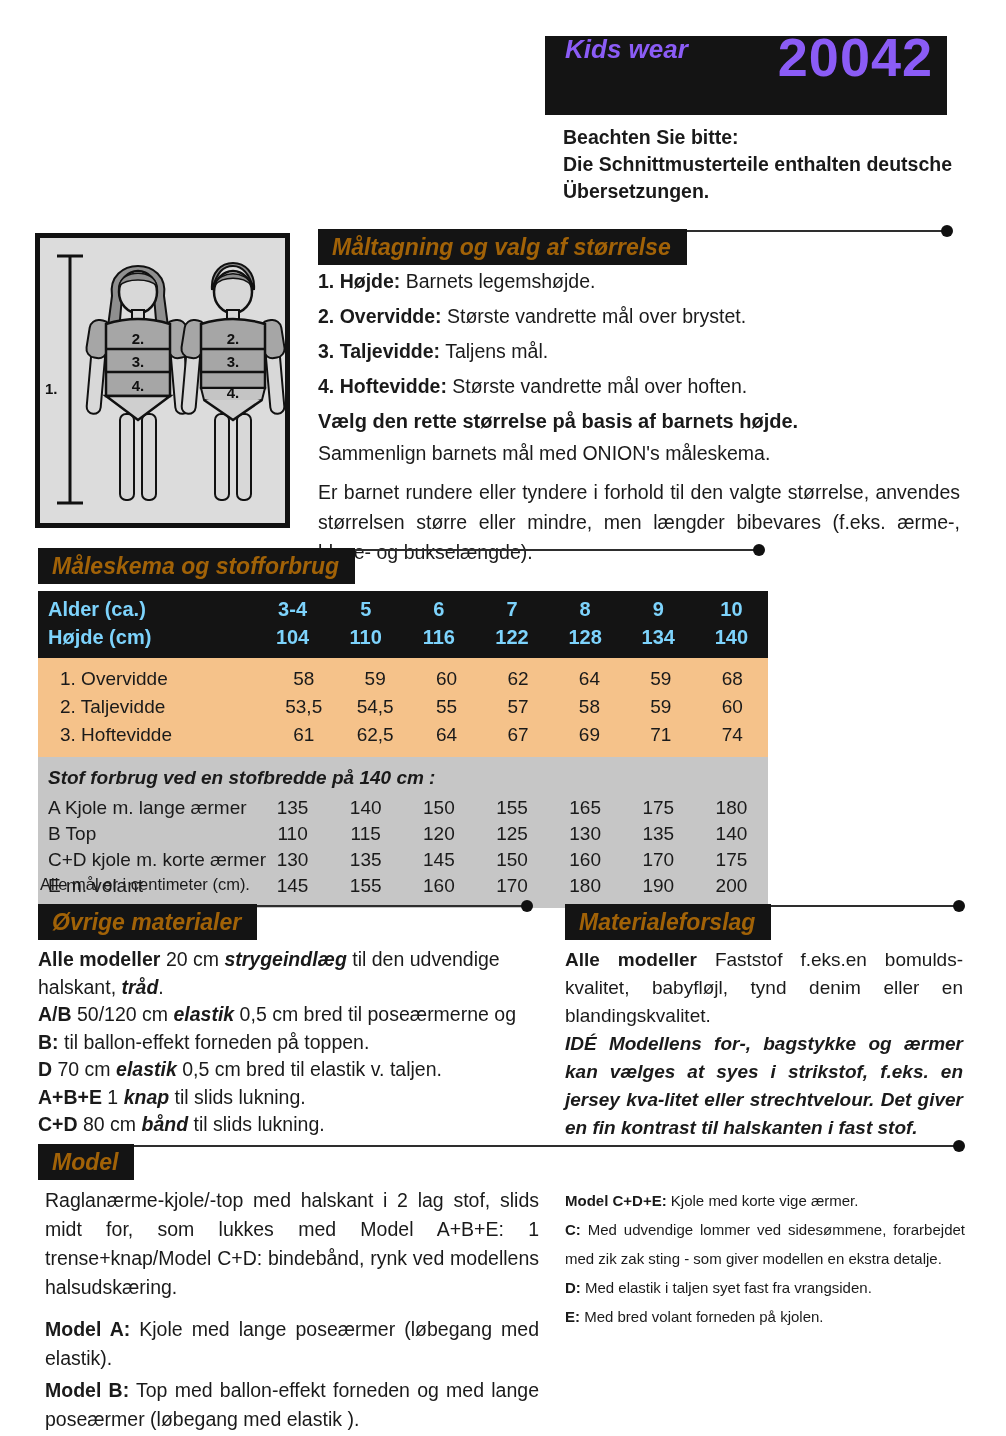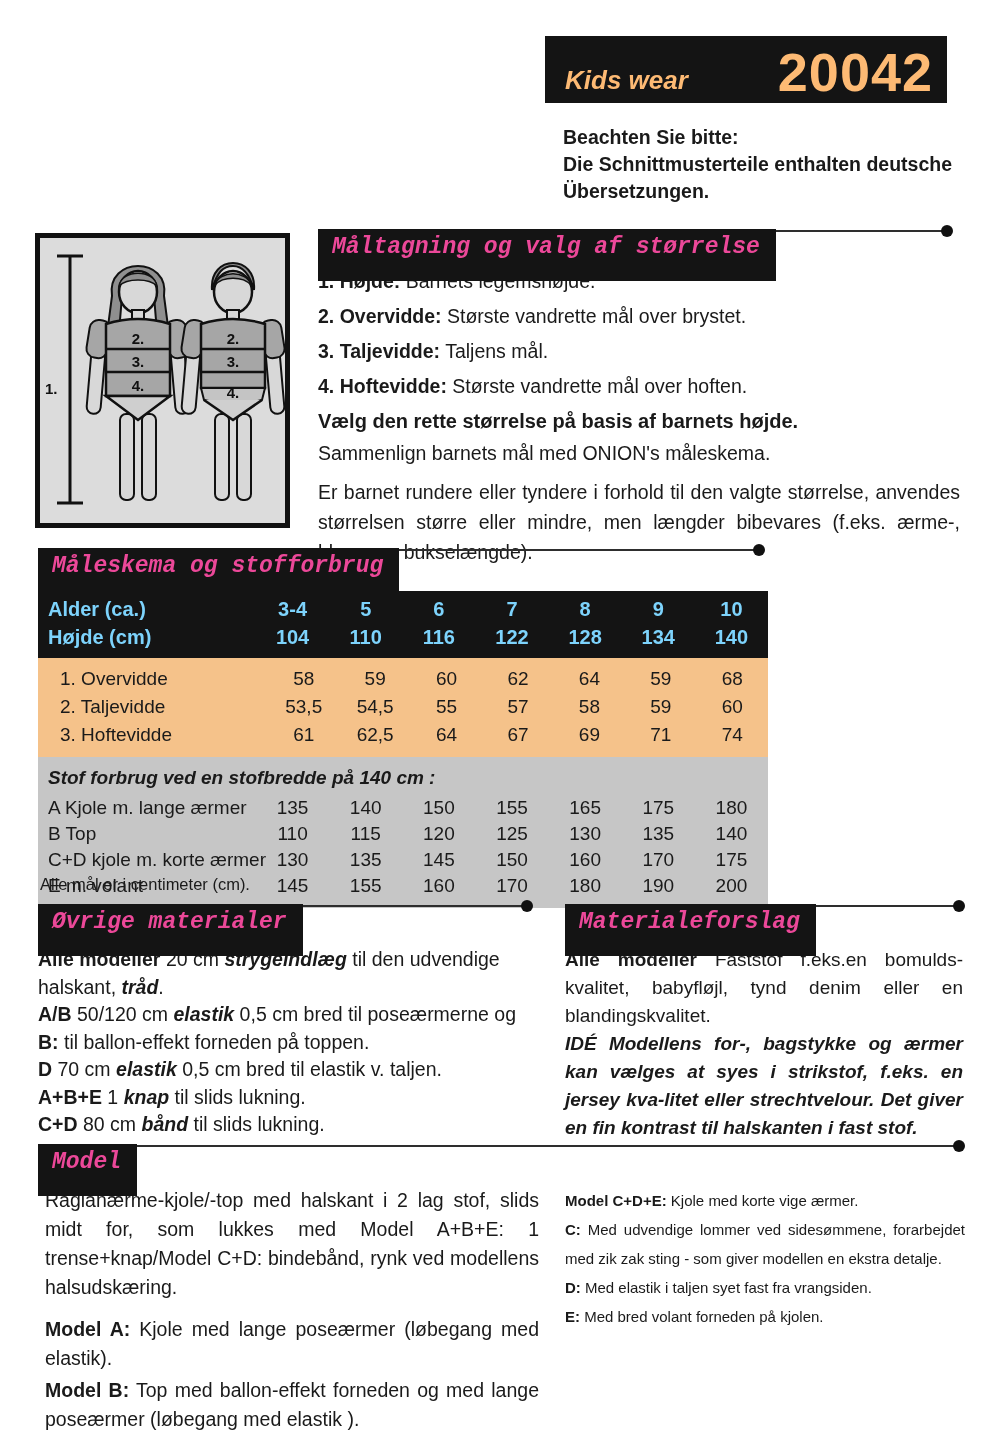--- a/index.html
+++ b/index.html
@@ -2,34 +2,34 @@
 <html><head>
 <meta charset="utf-8">
 <style>
   html,body{margin:0;padding:0;background:#e8e8e8;}
   .page{
     position:relative;width:1006px;height:1436px;margin:0 auto;background:#ffffff;
     font-family:"Liberation Sans",sans-serif;color:#1a1a1a;overflow:hidden;
   }
   
   .sec-box{
-    position:absolute;background:#141414;color:#ec4899;
+    position:absolute;background:#141414;color:#a16207;
     font-style:italic;font-weight:700;font-size:23px;line-height:28px;
-    padding:4px 16px 20px 14px;white-space:nowrap;z-index:3;font-family:Liberation Mono, monospace;
+    padding:4px 16px 4px 14px;white-space:nowrap;z-index:3;
   }
   .connector{position:absolute;height:2px;background:#2e2e2e;z-index:2;}
   .connector::after{
     content:'';position:absolute;right:-5px;top:-5px;width:12px;height:12px;
     border-radius:50%;background:#111;
   }
   
   .top-box{
-    position:absolute;left:545px;top:36px;width:402px;height:67px;background:#141414;
-    display:flex;justify-content:space-between;align-items:flex-end;
-    padding:0 14px 10px 20px;box-sizing:border-box;color:#fdba74;
+    position:absolute;left:545px;top:36px;width:402px;height:79px;background:#141414;
+    display:flex;justify-content:space-between;
+    padding:0 14px 10px 20px;box-sizing:border-box;color:#8b5cf6;
   }
   .brand{font-style:italic;font-weight:700;font-size:26px;line-height:26px;}
   .patnum{font-weight:700;font-size:54px;line-height:42px;letter-spacing:1px;}
   .german-note{
     position:absolute;left:563px;top:124px;width:402px;
     font-weight:700;font-size:19.5px;line-height:27px;
   }
   
   .figure-box{
     position:absolute;left:35px;top:233px;width:255px;height:295px;

